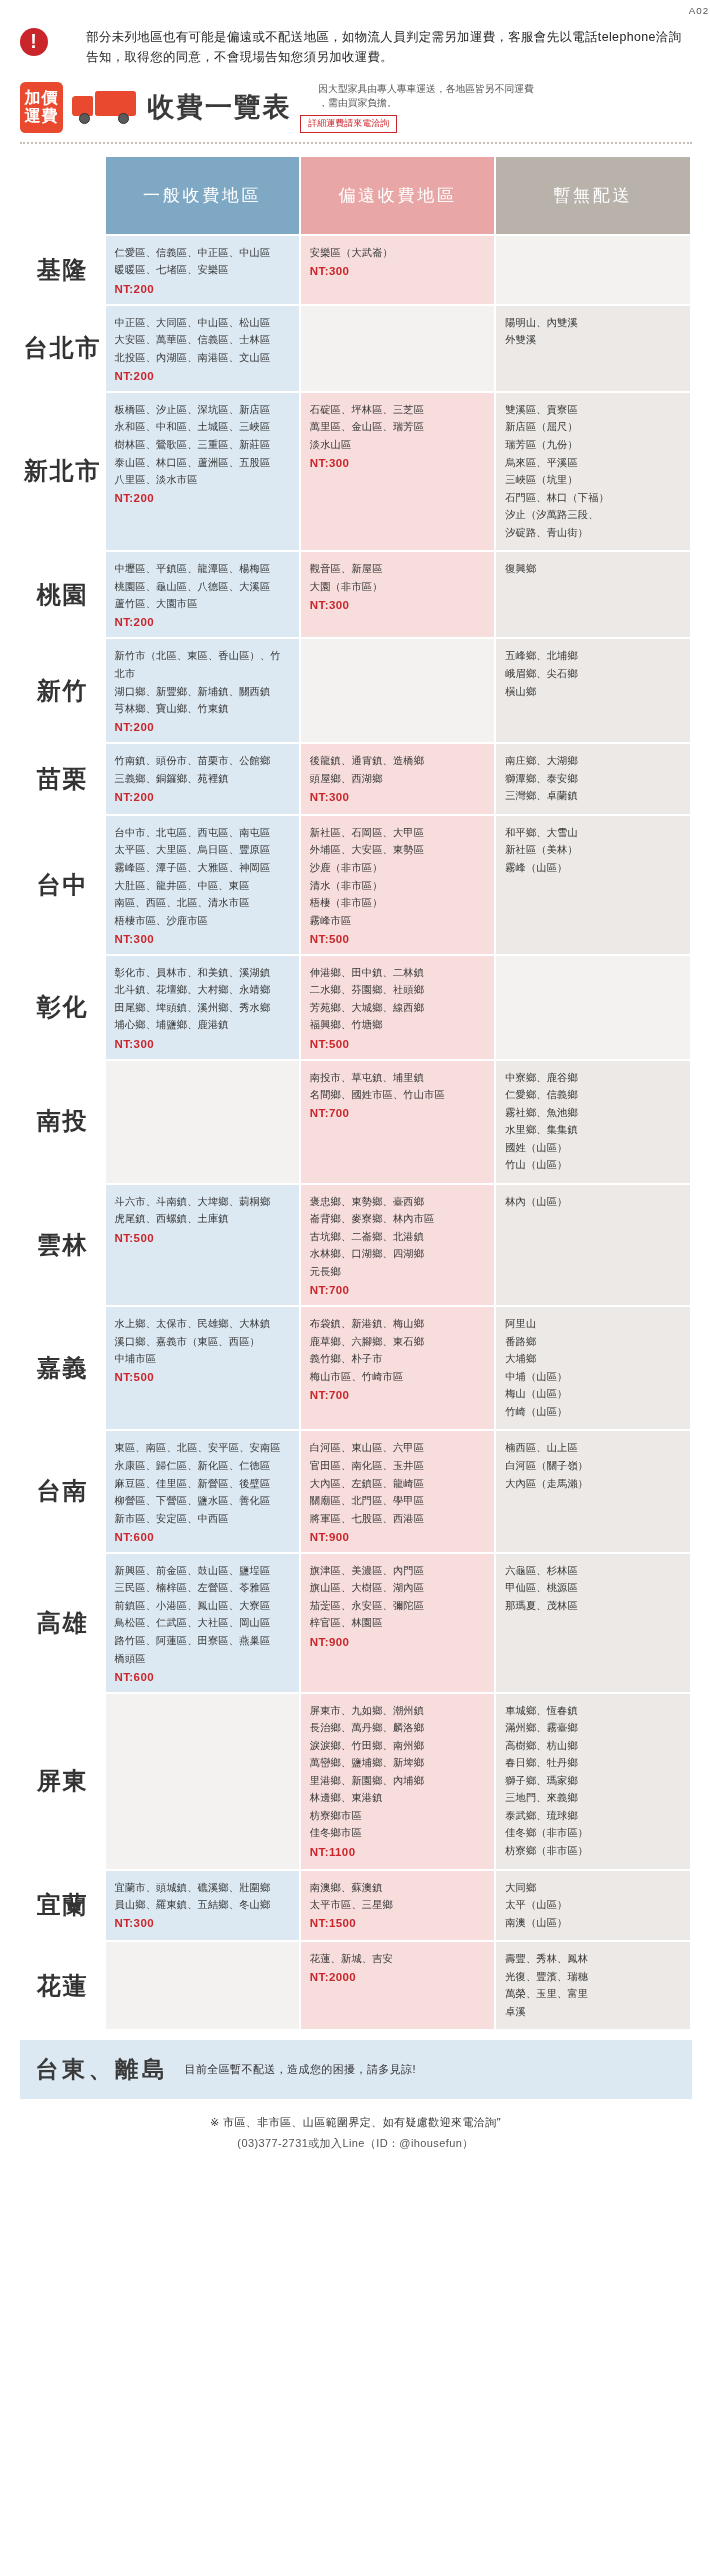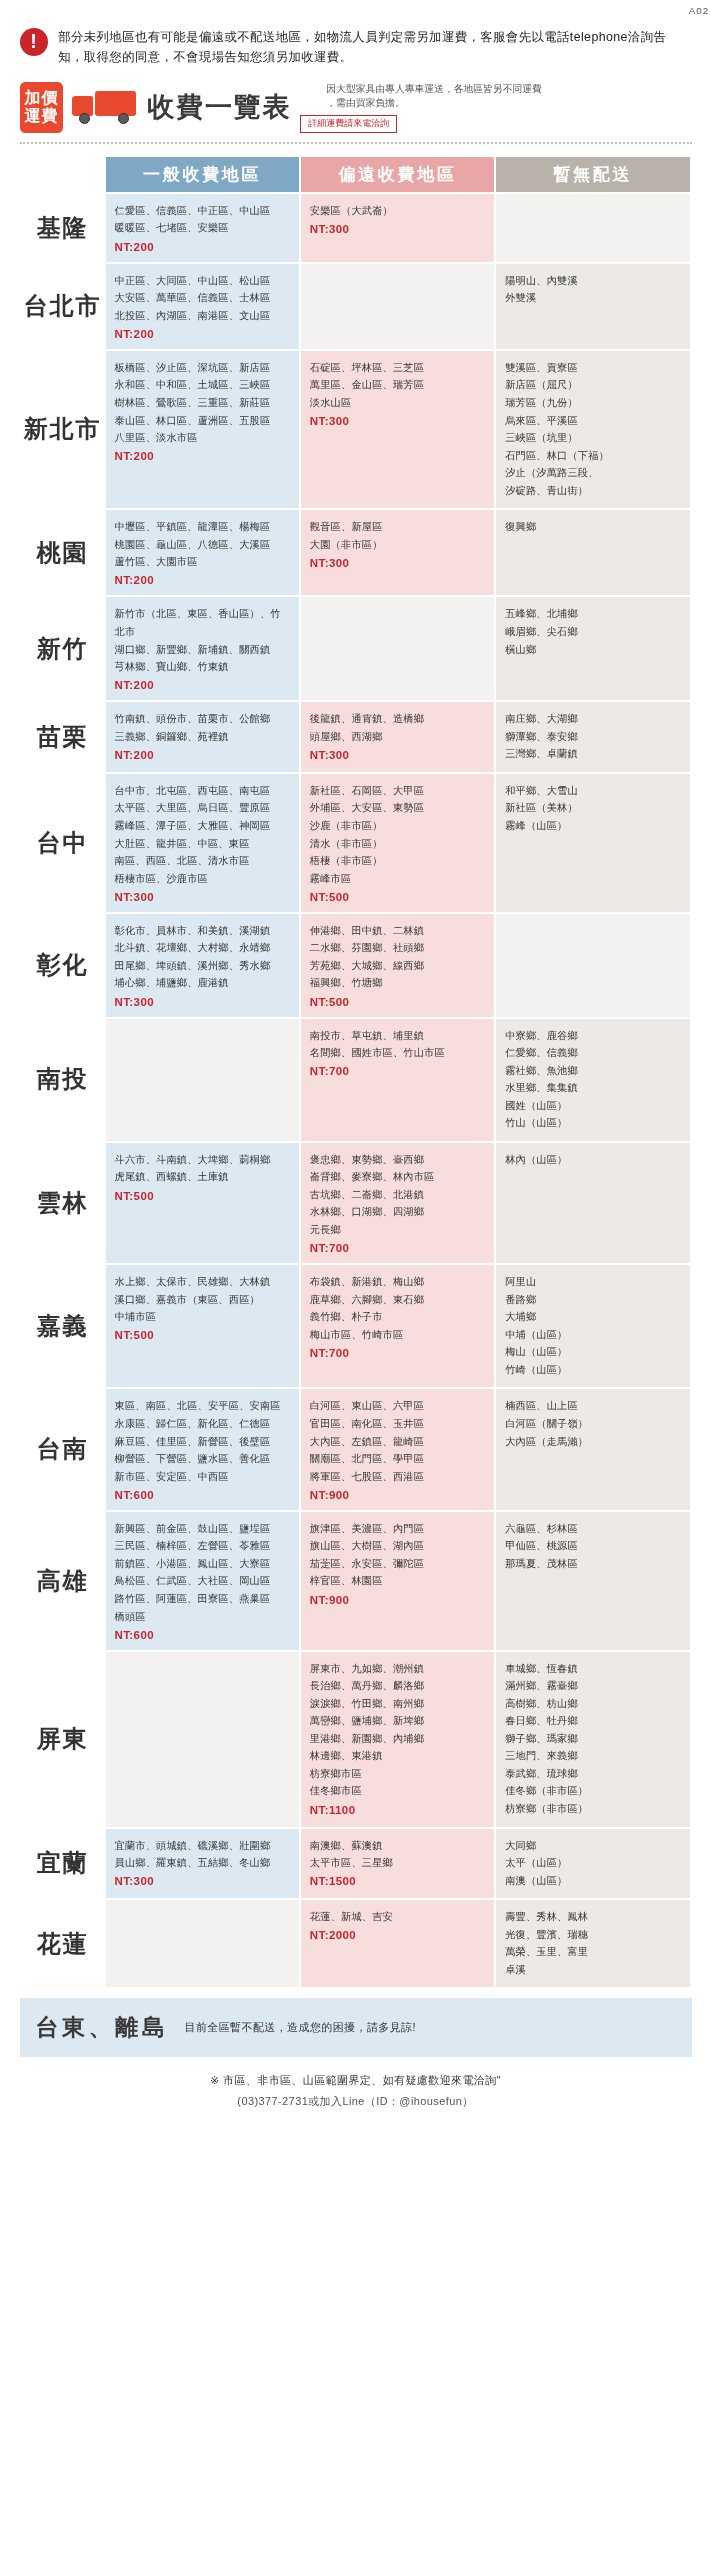--- a/index.html
+++ b/index.html
@@ -24,21 +24,21 @@
     display:flex; align-items:flex-start; gap:10.7px;
     margin-top: 7px;
   }
   .notice-icon {
     flex:0 0 auto; width:28px; height:28px; border-radius:50%;
     background:#c9252b; color:#fff; font-weight:bold; font-size:19.5px;
     display:flex; align-items:center; justify-content:center;
     line-height:1;
   }
   .notice-text {
-    font-size:12.4px; line-height:1.6; color:#222; letter-spacing:0.4px;
+    font-size:12.4px; line-height:1.6; color:#222; letter-spacing:0.4px;margin-left:28px;
   }
 
   
   .header-band {
     margin-top:14px;
     display:flex; align-items:center; gap:9px;
     padding-bottom:9px;
     border-bottom: 2.7px dotted #c9c0b8;
   }
   .badge {
@@ -61,35 +61,35 @@
   }
   .truck .w1, .truck .w2 {
     position:absolute; bottom:1.8px; width:10.7px; height:10.7px; border-radius:50%;
     background:#5a5a5a; border:1.8px solid #333;
   }
   .truck .w1 { left:7px; } .truck .w2 { left:46px; }
   .title-main {
     font-size:27px; font-weight:bold; color:#3a3a3a; letter-spacing:1.8px;
   }
   .title-sub {
-    font-size:9.8px; color:#555; line-height:1.5; margin-left:9px;padding-left:17px;
+    font-size:9.8px; color:#555; line-height:1.5; margin-left:1px;padding-left:17px;
   }
   .title-note-btn {
     font-size:9px; color:#c9252b; border:0.9px solid #c9252b;
     border-radius:0; padding:1.8px 7px; display:inline-block; margin-top:3.6px;
   }
 
   
   table.fee {
     width:100%; border-collapse:separate; border-spacing:2.7px 2.7px;
     margin-top:10.7px; table-layout:fixed;
   }
   table.fee th {
-    font-size:17px; font-weight:bold; color:#fff; letter-spacing:2.7px;
-    padding:6px 0; 
+    font-size:17px; font-weight:normal; color:#fff; letter-spacing:2.7px;
+    padding:27px 0; 
   }
   th.c-region { width:82px; background:transparent; }
   th.c-normal { background:#7fa8c4; }
   th.c-remote { background:#e9a6a6; }
   th.c-none   { background:#b9b2ab; }
 
   td.region {
     width:82px; text-align:center; vertical-align:middle;
     font-size:24px; font-weight:bold; color:#333; letter-spacing:1.8px;
     line-height:1.1;

